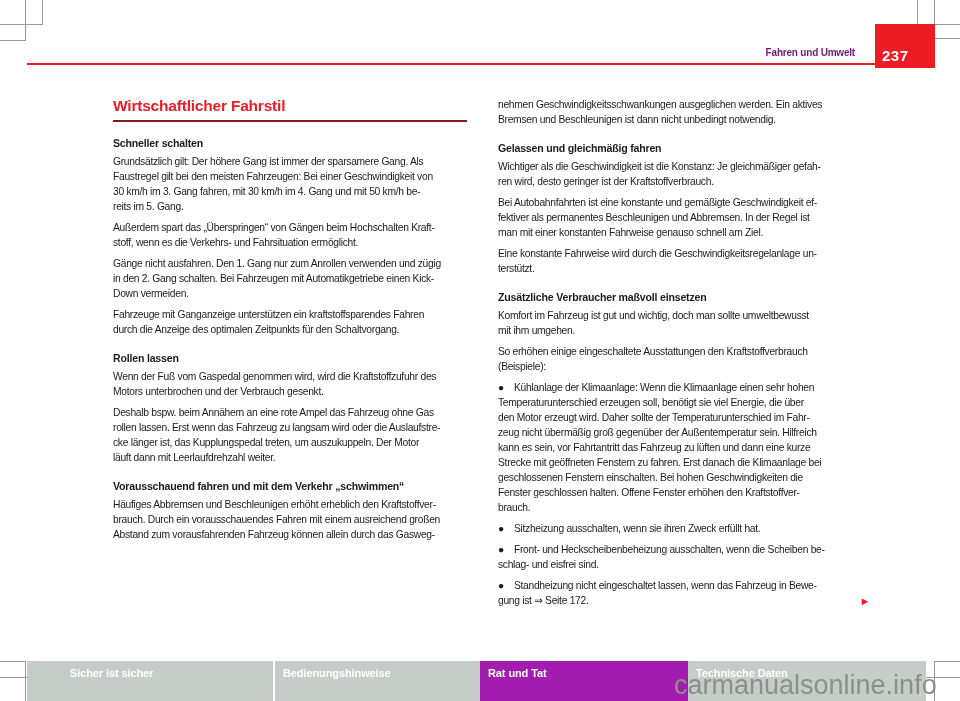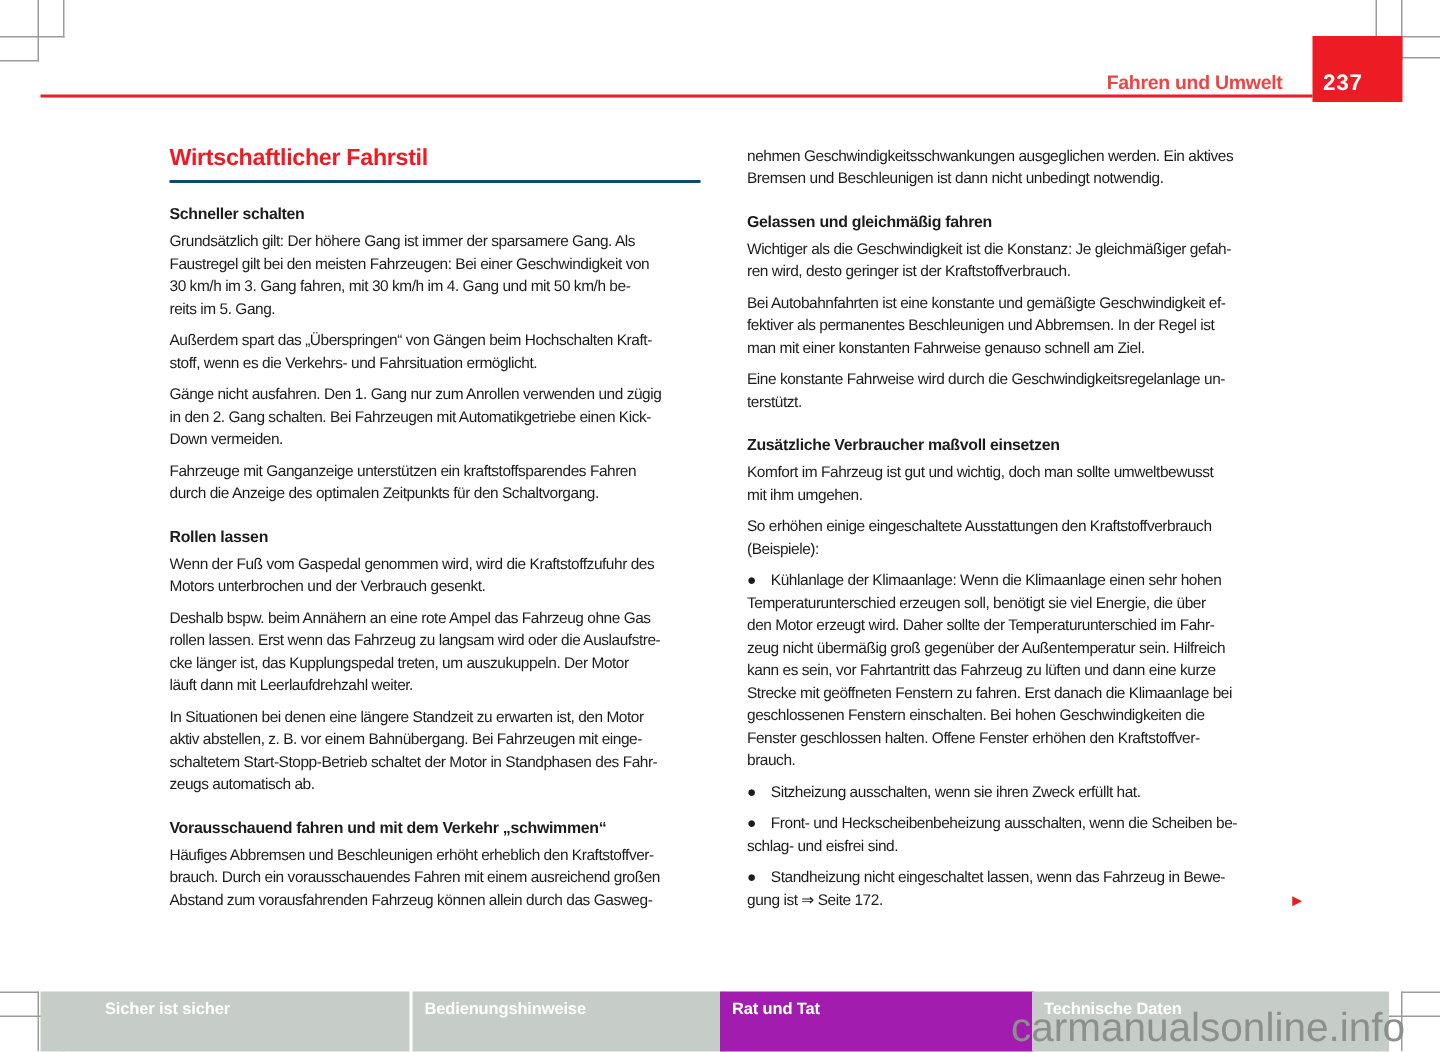--- a/index.html
+++ b/index.html
@@ -5,39 +5,39 @@
   html,body{margin:0;padding:0;}
   body{
     width:960px;height:701px;position:relative;background:#ffffff;
     font-family:"Liberation Sans",sans-serif;color:#1c1c1c;overflow:hidden;
   }
   
   .mark{position:absolute;background:#9b9b9b;}
   
   .header-title{
     position:absolute;top:47px;right:105px;
-    font-size:13px;font-weight:bold;letter-spacing:-0.2px;color:#ef4444;
+    font-size:10px;font-weight:bold;letter-spacing:-0.2px;color:#701a75;
   }
   .page-badge{
     position:absolute;left:875px;top:24px;width:60px;height:44px;
     background:#ed1c24;z-index:2;
   }
   .page-badge span{
     position:absolute;left:7px;bottom:4px;color:#fff;
     font-size:15px;font-weight:bold;letter-spacing:0.5px;
   }
   .header-rule{position:absolute;left:27px;top:63px;width:848px;height:2px;background:#ed1c24;}
   
   .col{position:absolute;top:97px;width:380px;}
   .col-left{left:113px;}
   .col-right{left:498px;}
   .section-title{
     margin:0 0 9px 0;width:354px;
     color:#ed1c24;font-size:15.5px;font-weight:bold;letter-spacing:-0.2px;
-    padding-bottom:5px;border-bottom:2px solid #0c4a6e;
+    padding-bottom:5px;border-bottom:2px solid #7f1d1d;
   }
   .sub{
     margin:14px 0 3px 0;font-size:10.6px;line-height:15px;font-weight:bold;
     letter-spacing:-0.2px;white-space:pre-line;
   }
   .para{
     margin:0 0 6px 0;font-size:10.3px;line-height:15px;letter-spacing:-0.3px;
     white-space:pre-line;
   }
   .bullet{position:relative;}
@@ -100,24 +100,20 @@
 Down vermeiden.</p>
   <p class="para">Fahrzeuge mit Ganganzeige unterstützen ein kraftstoffsparendes Fahren
 durch die Anzeige des optimalen Zeitpunkts für den Schaltvorgang.</p>
   <h3 class="sub">Rollen lassen</h3>
   <p class="para">Wenn der Fuß vom Gaspedal genommen wird, wird die Kraftstoffzufuhr des
 Motors unterbrochen und der Verbrauch gesenkt.</p>
   <p class="para">Deshalb bspw. beim Annähern an eine rote Ampel das Fahrzeug ohne Gas
 rollen lassen. Erst wenn das Fahrzeug zu langsam wird oder die Auslaufstre-
 cke länger ist, das Kupplungspedal treten, um auszukuppeln. Der Motor
 läuft dann mit Leerlaufdrehzahl weiter.</p>
-  <p class="para">In Situationen bei denen eine längere Standzeit zu erwarten ist, den Motor
-aktiv abstellen, z. B. vor einem Bahnübergang. Bei Fahrzeugen mit einge-
-schaltetem Start-Stopp-Betrieb schaltet der Motor in Standphasen des Fahr-
-zeugs automatisch ab.</p>
   <h3 class="sub">Vorausschauend fahren und mit dem Verkehr „schwimmen“</h3>
   <p class="para">Häufiges Abbremsen und Beschleunigen erhöht erheblich den Kraftstoffver-
 brauch. Durch ein vorausschauendes Fahren mit einem ausreichend großen
 Abstand zum vorausfahrenden Fahrzeug können allein durch das Gasweg-</p>
 </div>
 
 <div class="col col-right">
   <p class="para">nehmen Geschwindigkeitsschwankungen ausgeglichen werden. Ein aktives
 Bremsen und Beschleunigen ist dann nicht unbedingt notwendig.</p>
   <h3 class="sub">Gelassen und gleichmäßig fahren</h3>

